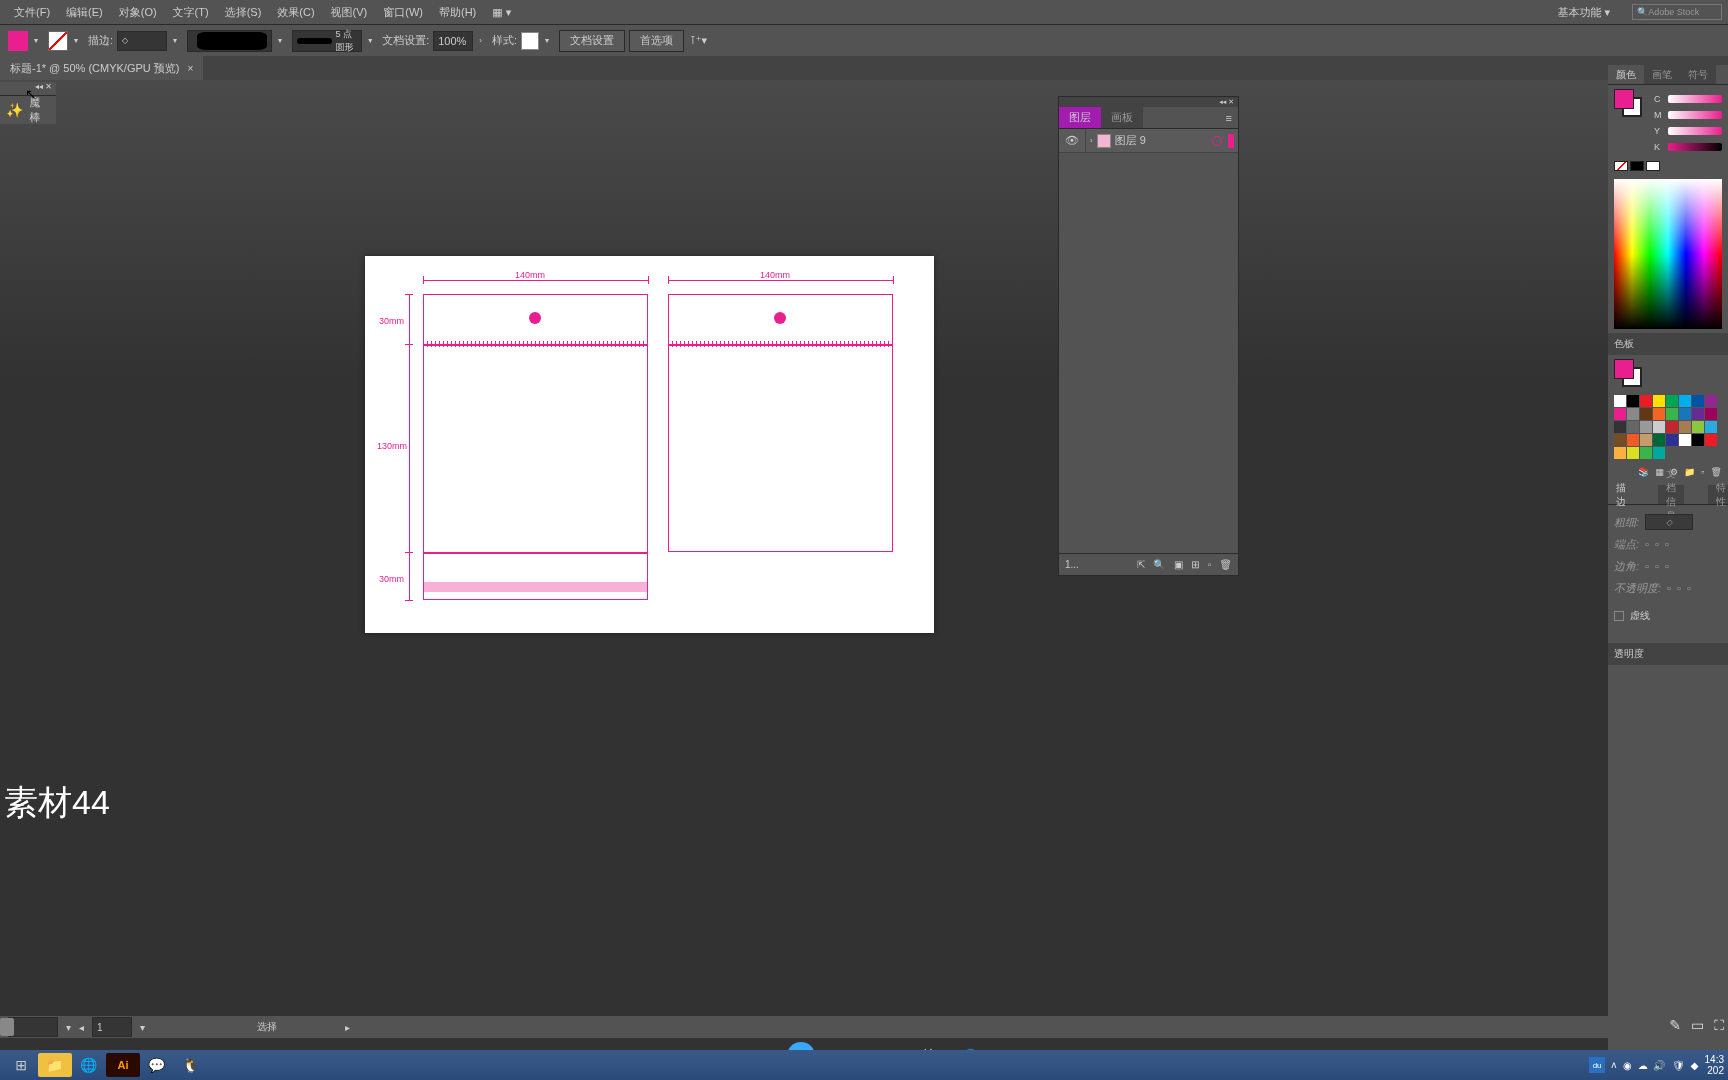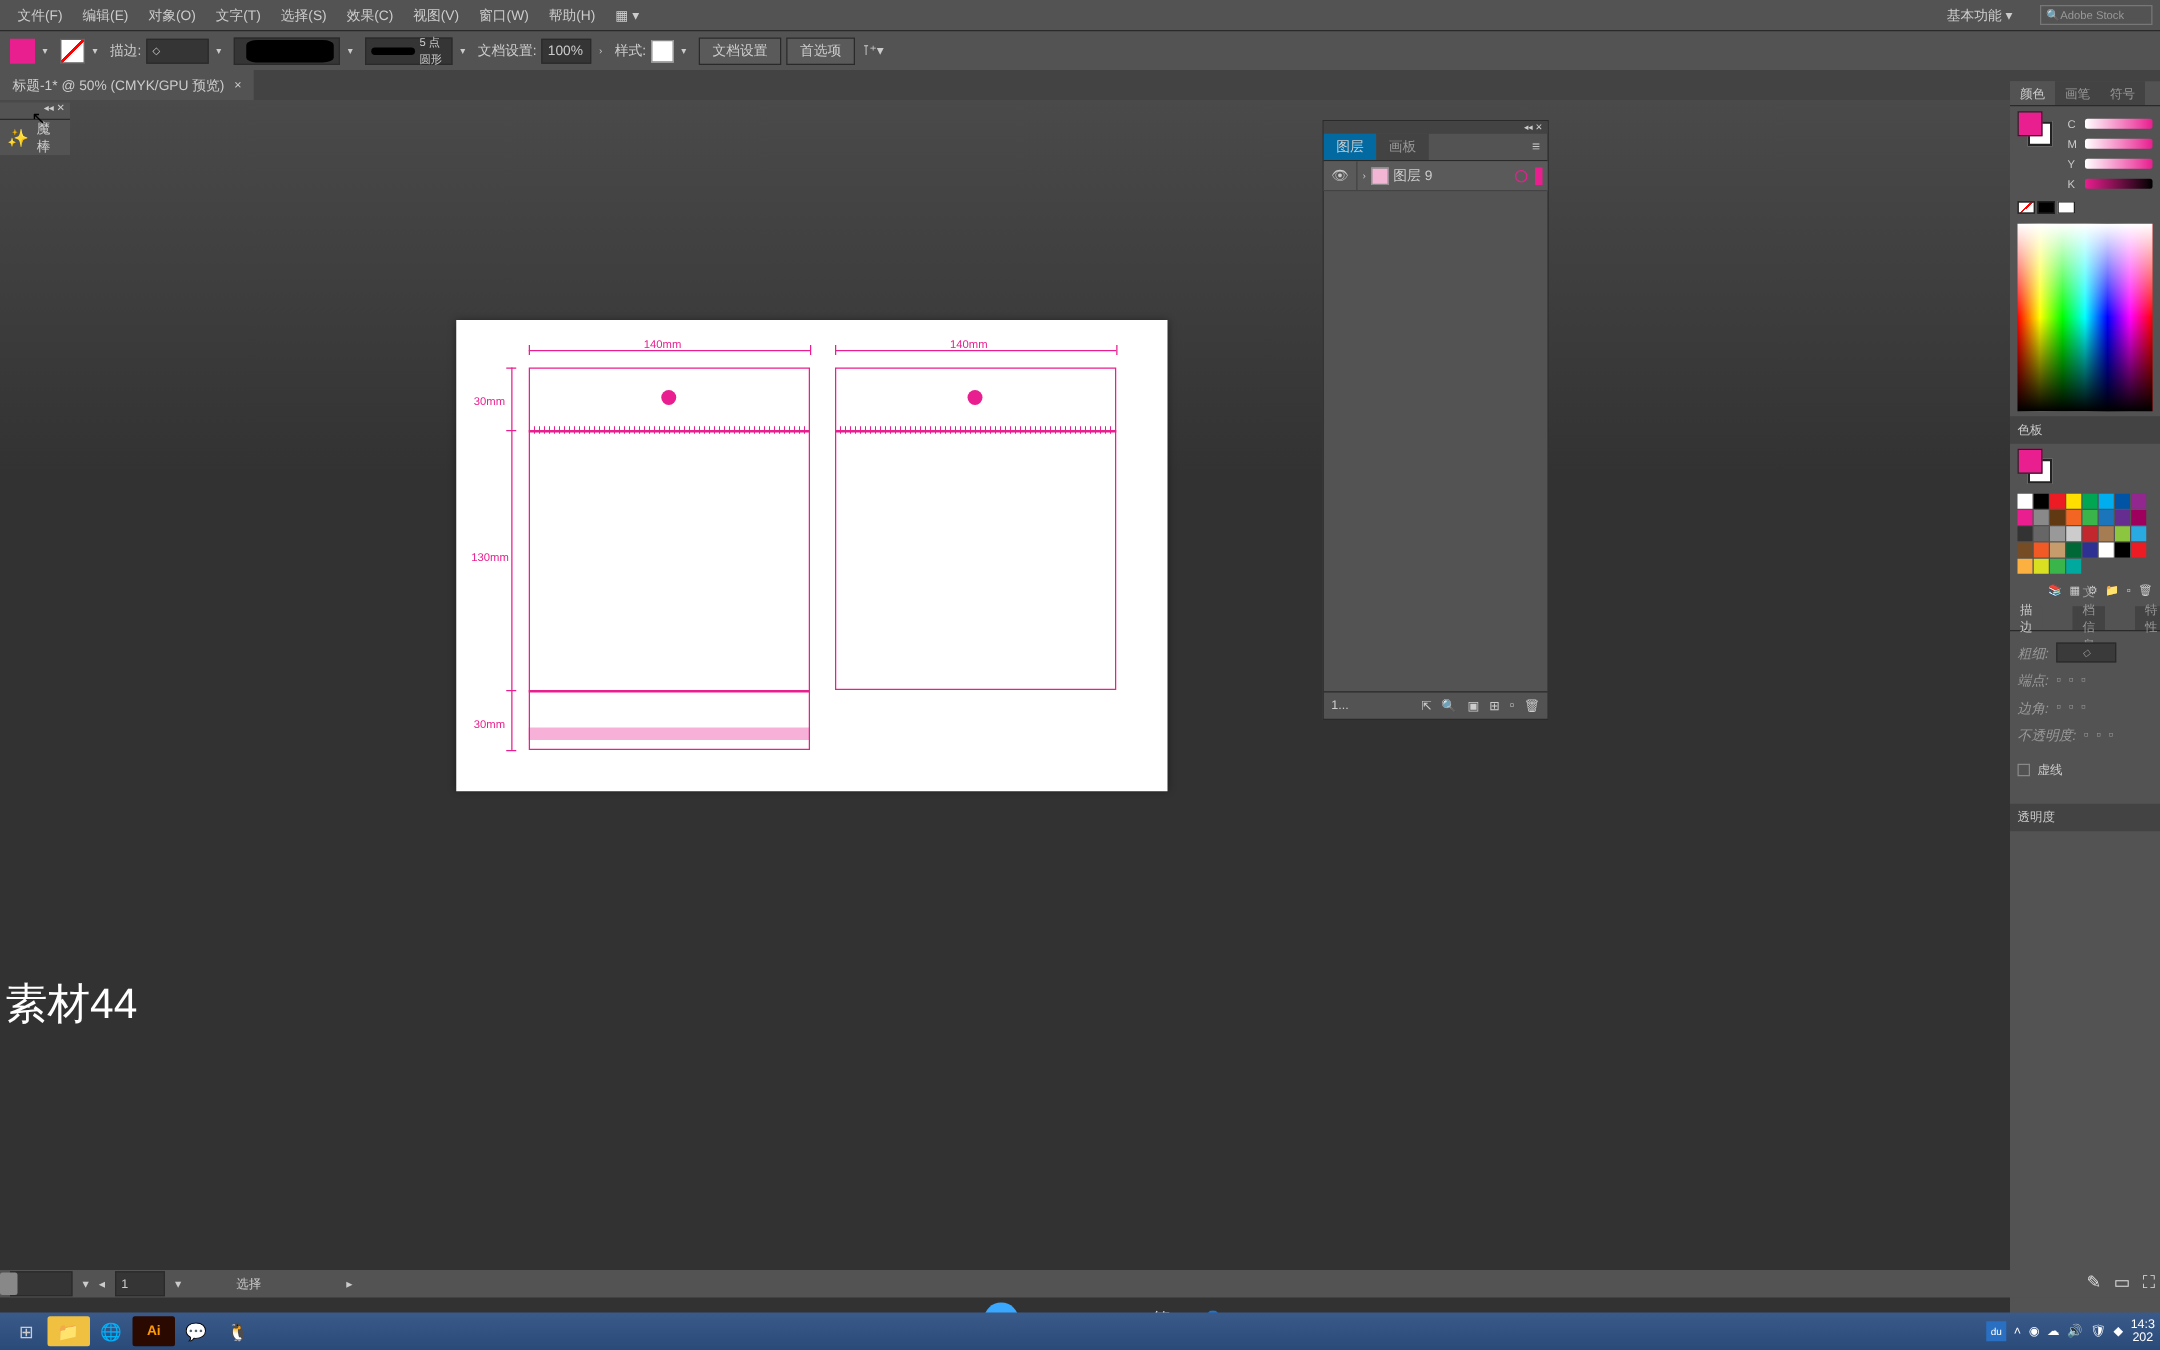--- a/index.html
+++ b/index.html
@@ -52,21 +52,21 @@
 .artboard .circle { position: absolute; width: 12px; height: 12px; border-radius: 50%; background: #e91e8f; }
 .artboard .perforation { position: absolute; height: 6px; }
 .artboard .perforation::before { content: ""; position: absolute; inset: 0; background: repeating-linear-gradient(90deg, #e91e8f 0 1px, transparent 1px 4px); }
 .artboard .fold-band { position: absolute; background: rgba(233,30,143,0.35); }
 
 
 .layers-panel { position: absolute; top: 16px; left: 1058px; width: 181px; background: #535353; border: 1px solid #2a2a2a; }
 .panel-header { height: 10px; background: #434343; display: flex; justify-content: flex-end; align-items: center; padding-right: 4px; gap: 4px; font-size: 7px; }
 .panel-tabs { height: 22px; display: flex; border-bottom: 1px solid #2a2a2a; }
 .panel-tabs .ptab { padding: 0 10px; display: flex; align-items: center; font-size: 11px; }
-.panel-tabs .ptab.active { background: #0369a1; }
+.panel-tabs .ptab.active { background: #a21caf; }
 .panel-tabs .ptab.inactive { background: #434343; color: #999; }
 .layer-row { height: 24px; display: flex; align-items: center; background: #5a5a5a; border-bottom: 1px solid #434343; padding: 0 4px; gap: 4px; }
 .layer-row .vis { width: 18px; text-align: center; font-size: 11px; }
 .layer-row .arrow { font-size: 8px; }
 .layer-row .thumb { width: 14px; height: 14px; background: #f2b5d4; border: 1px solid #888; }
 .layer-row .sel-circle { width: 10px; height: 10px; border: 1px solid #e91e8f; border-radius: 50%; margin-left: auto; }
 .layers-body { height: 400px; }
 .layers-footer { height: 22px; display: flex; align-items: center; padding: 0 6px; gap: 8px; border-top: 1px solid #2a2a2a; font-size: 10px; }
 .layers-footer .icons { margin-left: auto; display: flex; gap: 8px; }
 
@@ -106,21 +106,21 @@
 .video-progress .knob { position: absolute; top: -6px; width: 16px; height: 16px; border: 2px solid #3aa8ff; background: #fff; border-radius: 50%; }
 .video-controls { position: absolute; bottom: 10px; left: 50%; transform: translateX(-50%); display: flex; gap: 18px; align-items: center; }
 .video-controls .vbtn { width: 24px; height: 24px; display: flex; align-items: center; justify-content: center; font-size: 14px; color: #ddd; border-radius: 4px; }
 .video-controls .vbtn.play { font-size: 18px; }
 .video-controls .vbtn.highlight { background: #3aa8ff; border-radius: 50%; color: #fff; padding: 4px; width: 28px; height: 28px; font-size: 10px; }
 
 
 .taskbar { position: absolute; bottom: 0; left: 0; right: 0; height: 30px; background: linear-gradient(#3a5a8a, #2a4a7a); display: flex; align-items: center; padding: 0 4px; }
 .taskbar .tb-icon { width: 34px; height: 24px; display: flex; align-items: center; justify-content: center; font-size: 14px; border-radius: 2px; }
 .taskbar .right { margin-left: auto; display: flex; align-items: center; gap: 6px; color: #fff; font-size: 10px; }
-.taskbar .clock { text-align: center; line-height: 1.1; }
+.taskbar .clock { text-align: right; line-height: 1.1; }
 
 
 .float-bl { position: absolute; left: 0; bottom: 44px; width: 14px; height: 18px; background: #888; border-radius: 2px; }
 .float-br-icons { position: absolute; right: 4px; bottom: 46px; display: flex; gap: 10px; font-size: 14px; color: #ddd; }
 </style>
 </head>
 <body>
 
 <div class="menubar">
   <div class="menu-item">文件(F)</div>
@@ -395,21 +395,21 @@
     <div class="filled" id="progress-fill" style="width: 88%;"></div>
     <div class="knob" id="progress-knob" style="left: calc(88% - 8px);"></div>
   </div>
 
   <div class="bottom-status">
     <div class="ctrl-input w50"></div>
     <span>▾</span>
     <span>◂</span>
     <div class="ctrl-input w40">1</div>
     <span>▾</span>
-    <span style="margin-left:36px;">选择</span>
+    <span style="margin-left:104px;">选择</span>
     <span style="margin-left:60px;">▸</span>
   </div>
 
   <div class="video-controls">
     <div class="vbtn">↺<span style="font-size:8px;position:relative;top:2px;">10</span></div>
     <div class="vbtn play">▷</div>
     <div class="vbtn highlight">↻<span style="font-size:8px;">30</span></div>
     <div class="vbtn">◡</div>
     <div class="vbtn">✎</div>
     <div class="vbtn">简</div>

